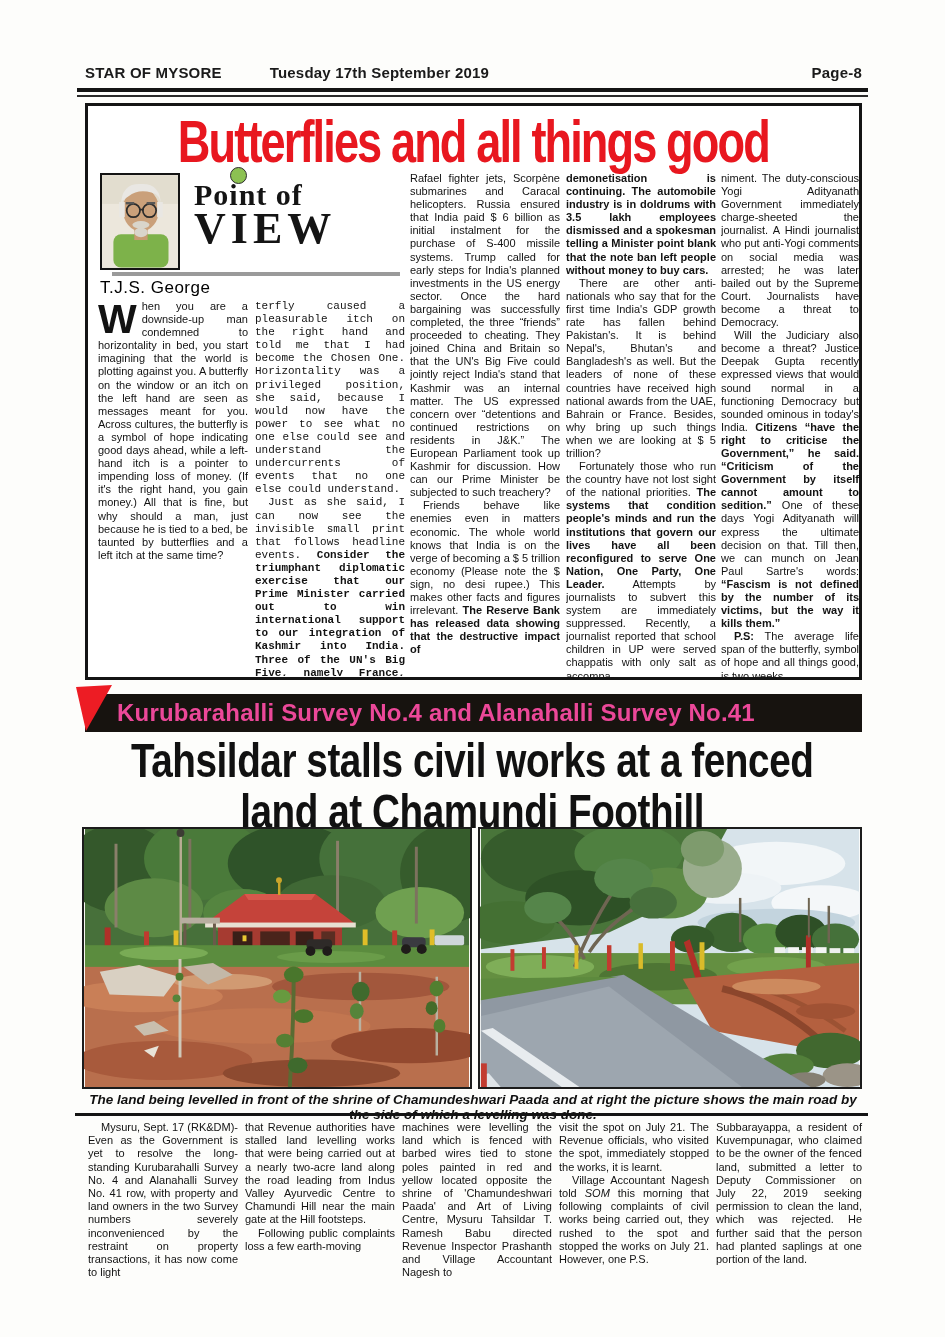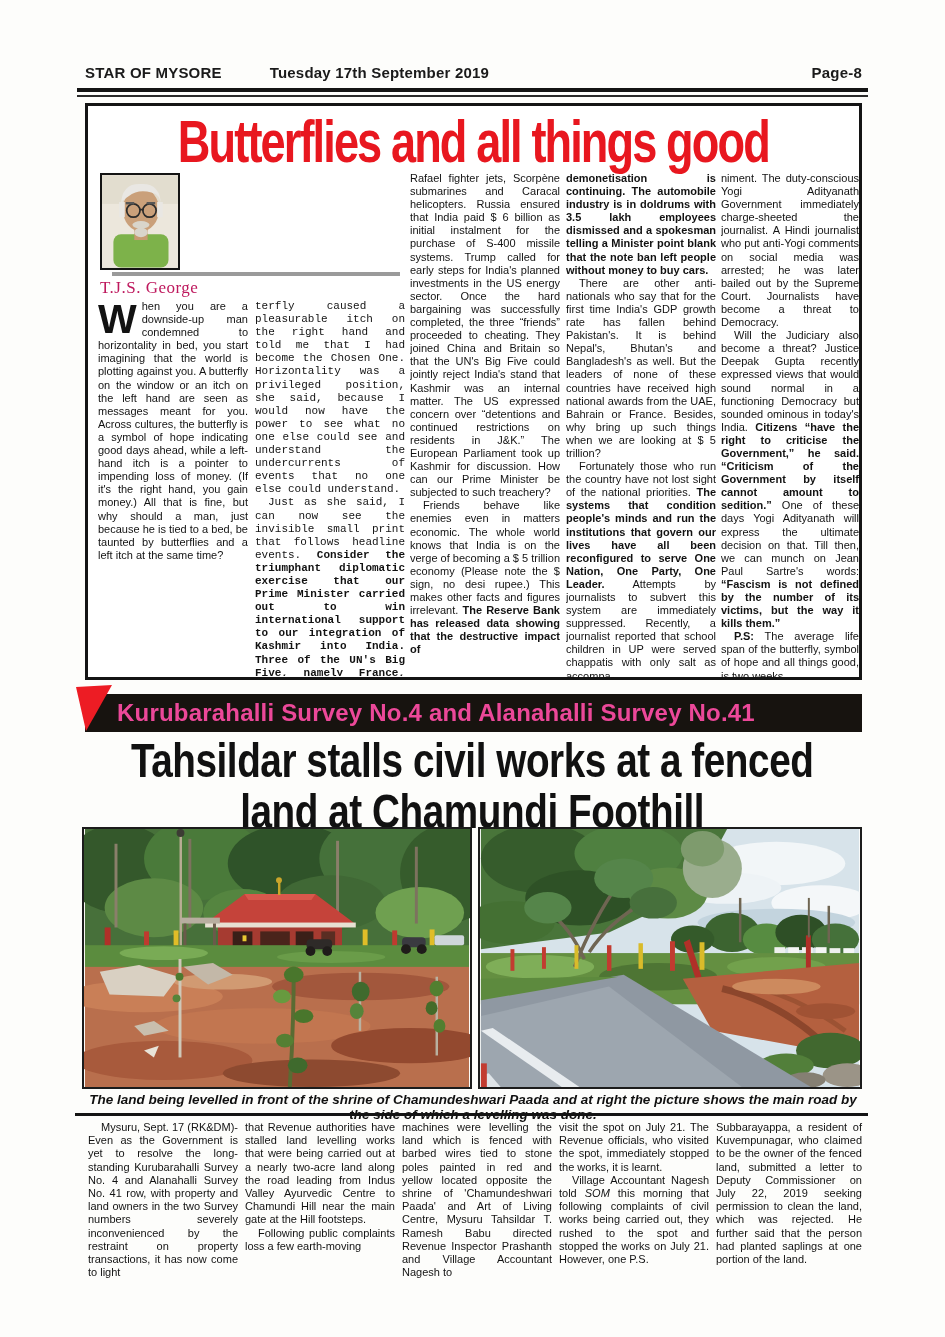--- a/index.html
+++ b/index.html
@@ -39,22 +39,22 @@
 
   
   .pov{position:absolute;left:10px;top:64px;width:302px;height:130px;}
   .portrait{position:absolute;left:2px;top:3px;width:80px;height:97px;border:2px solid #141414;background:#e9e4da;}
   .pov .logo{position:absolute;left:96px;top:10px;width:206px;font-family:"Liberation Serif",serif;color:#141414;}
   .pov .pointof{font-size:30px;font-weight:bold;letter-spacing:1px;line-height:30px;position:relative;}
   .pov .dot{position:absolute;left:36px;top:-13px;width:17px;height:17px;border-radius:50%;
     background:var(--logo_green);border:1.5px solid #2d2d2d;}
   .pov .view{font-size:44px;font-weight:bold;letter-spacing:5px;line-height:42px;margin-top:-2px;}
   .pov .grayrule{position:absolute;left:14px;top:102px;width:288px;height:4px;background:var(--rule_gray);}
-  .pov .author{position:absolute;left:2px;top:108px;font-family:Liberation Serif, serif;
-    font-size:17px;letter-spacing:.5px;color:#be185d;}
+  .pov .author{position:absolute;left:2px;top:108px;font-family:Liberation Sans, sans-serif;
+    font-size:17px;letter-spacing:.5px;color:#000000;}
 
   
   .col{position:absolute;width:150px;overflow:hidden;
     font-size:11px;line-height:13.1px;text-align:justify;color:#121212;}
   .c1{left:10px;top:194px;height:376px;}
   .c2{left:167px;top:194px;height:376px;font-family:Liberation Mono, monospace;}
   .c3{left:322px;top:66px;height:506px;}
   .c4{left:478px;top:66px;height:506px;}
   .c5{left:633px;top:66px;height:506px;width:138px;}
   .col .para{text-indent:13px;}
@@ -119,20 +119,27 @@
         <rect x="18" y="28" width="6" height="16" fill="#e9e7e3"></rect>
         <rect x="58" y="28" width="6" height="16" fill="#e9e7e3"></rect>
         <circle cx="33" cy="37" r="7" fill="none" stroke="#2b2b2b" stroke-width="1.8"></circle>
         <circle cx="50" cy="37" r="7" fill="none" stroke="#2b2b2b" stroke-width="1.8"></circle>
         <line x1="40" y1="36" x2="44" y2="36" stroke="#2b2b2b" stroke-width="1.8"></line>
         <rect x="25" y="28" width="9" height="2.5" fill="#555"></rect>
         <rect x="47" y="28" width="9" height="2.5" fill="#555"></rect>
         <ellipse cx="41" cy="52" rx="9" ry="4" fill="#d9d5cb"></ellipse>
         <ellipse cx="41" cy="60" rx="7" ry="5" fill="#d9d5cb"></ellipse>
       </svg>
+      <div class="logo">
+        <div class="pointof">
+          <span class="dot"></span>
+          <span>Point of</span>
+        </div>
+        <div class="view">VIEW</div>
+      </div>
       <div class="grayrule"></div>
       <div class="author">T.J.S. George</div>
     </div>
 
     <div class="col c1">
       <span class="dropcap">W</span>
       <div>
           <div class="para ni"><span>hen you are a downside-up man condemned to horizontality in bed, you start imagining that the world is plotting against you.  A butterfly on the window or an itch on the left hand are seen as messages meant for you. Across cultures, the butterfly is a symbol of hope indicating good days ahead, while a left-hand itch is a pointer to impending loss of money. (If it's the right hand, you gain money.)  All that is fine, but why should a man, just because he is tied to a bed, be taunted by butterflies and a left itch at the same time?</span></div>
         </div>
     </div>

